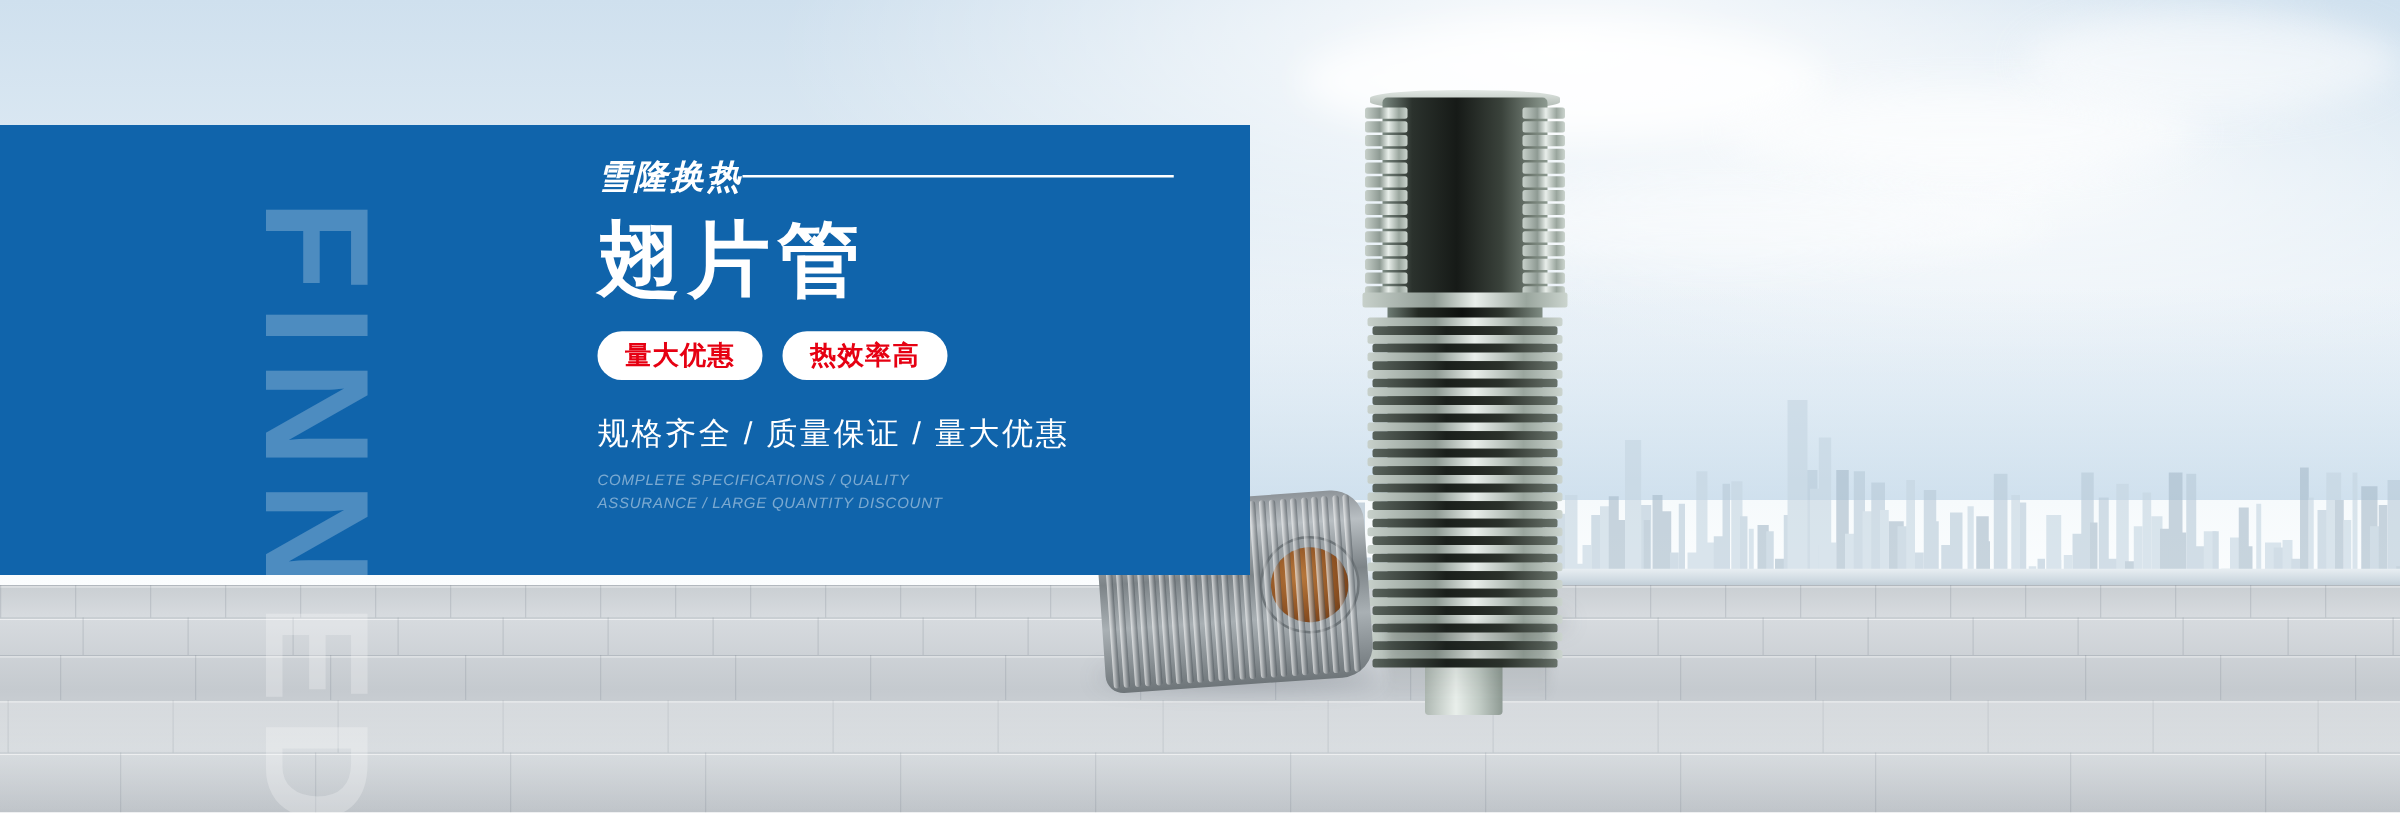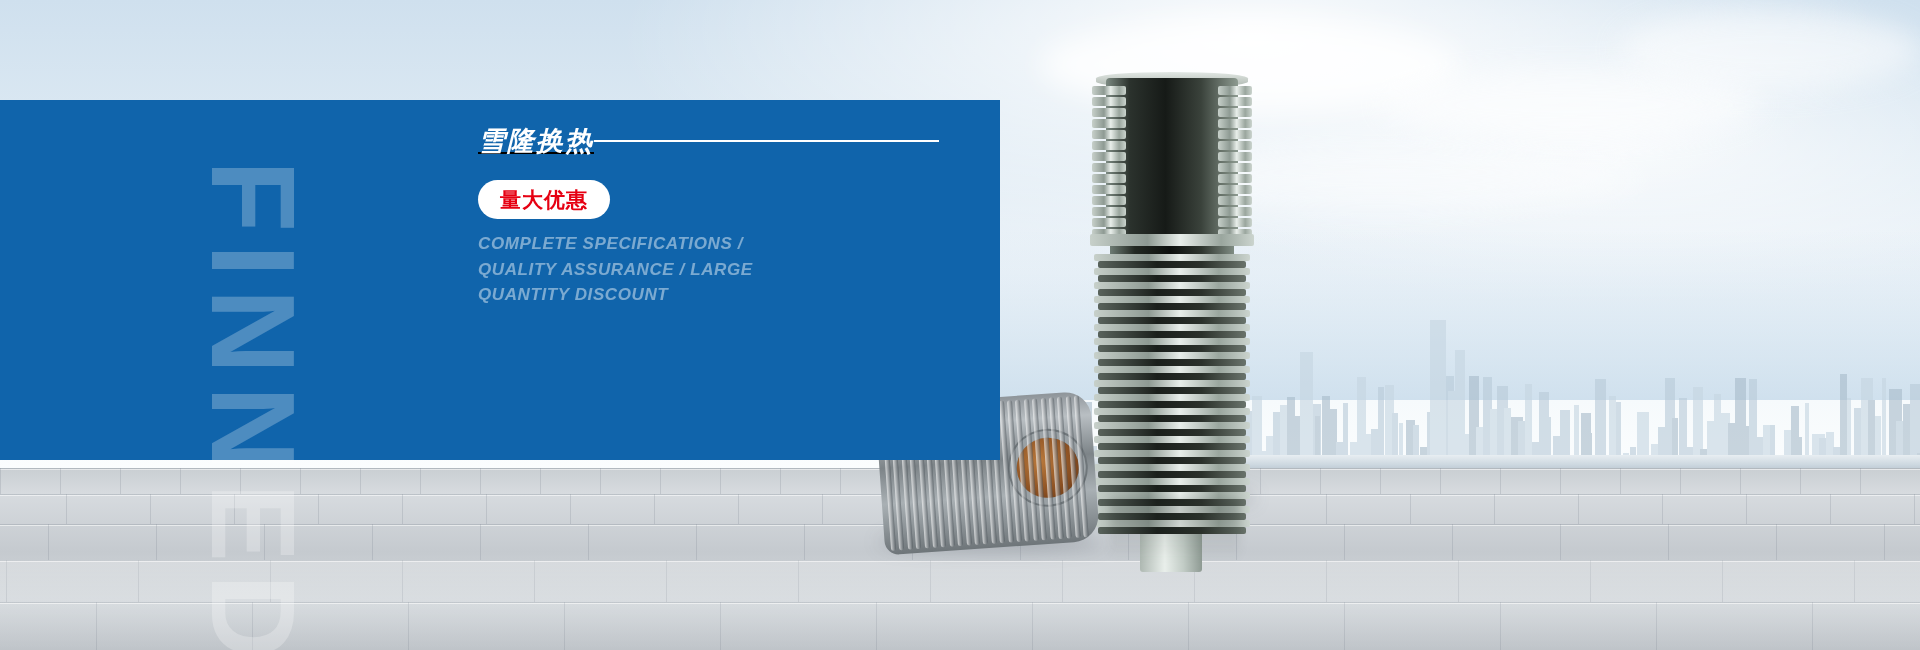--- a/index.html
+++ b/index.html
@@ -68,21 +68,21 @@
     font-size:118px;font-weight:700;letter-spacing:12px;
     color:rgba(255,255,255,.26);
     transform:rotate(90deg);transform-origin:left top;
     white-space:nowrap;line-height:1;
     user-select:none;
   }
 
   
   .copy{position:absolute;left:478px;top:124px;width:500px;}
 
-  .brandline{display:flex;align-items:center;gap:0;height:34px;text-decoration:underline;}
+  .brandline{display:flex;align-items:center;gap:0;height:34px;}
   .brand{
     font-size:27px;font-weight:700;font-style:italic;color:#ffffff;
     letter-spacing:2px;white-space:nowrap;
   }
   .rule{flex:1;height:2px;background:#ffffff;max-width:345px;}
 
   .headline{
     margin-top:14px;
     font-size:66px;font-weight:700;color:#ffffff;
     letter-spacing:6px;line-height:1.08;white-space:nowrap;
@@ -95,21 +95,21 @@
     padding:7px 22px;border-radius:20px;white-space:nowrap;
     line-height:1.2;
   }
 
   .subline{
     margin-top:26px;
     font-size:25px;color:#ffffff;letter-spacing:2px;white-space:nowrap;
   }
   .eng{
     margin-top:12px;width:330px;
-    font-size:17px;font-style:italic;font-weight:700;
+    font-size:12px;font-style:italic;font-weight:400;
     color:rgba(255,255,255,.45);letter-spacing:.6px;line-height:1.5;
     text-transform:uppercase;
   }
 
   
   .prod-tall{
     position:absolute;left:1092px;top:78px;width:160px;height:420px;
   }
   .tall-top{
     position:absolute;left:14px;top:0;width:132px;height:160px;
@@ -551,22 +551,25 @@
     <div class="panel-ghost">FINNED</div>
   </div>
 
   <div class="copy">
 
     <div class="brandline">
       <div class="brand">雪隆换热</div>
       <div class="rule"></div>
     </div>
 
+    <div class="headline">翅片管</div>
 
     <div class="badges" id="badges">
         <div class="badge" style="color: rgb(230, 0, 18);">量大优惠</div>
+        <div class="badge" style="color: rgb(230, 0, 18);">热效率高</div>
       </div>
 
+    <div class="subline">规格齐全 / 质量保证 / 量大优惠</div>
 
     <div class="eng">COMPLETE SPECIFICATIONS / QUALITY ASSURANCE / LARGE QUANTITY DISCOUNT</div>
   </div>
 
 </div>
 
 </body></html>

